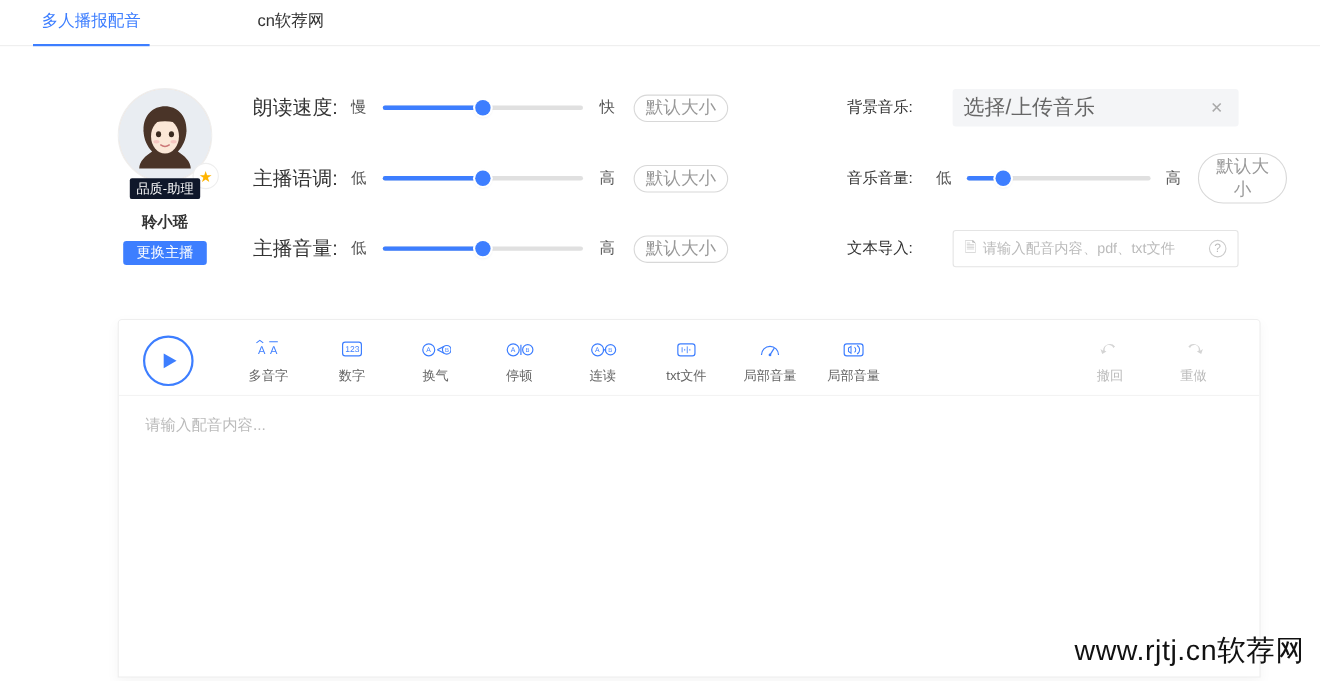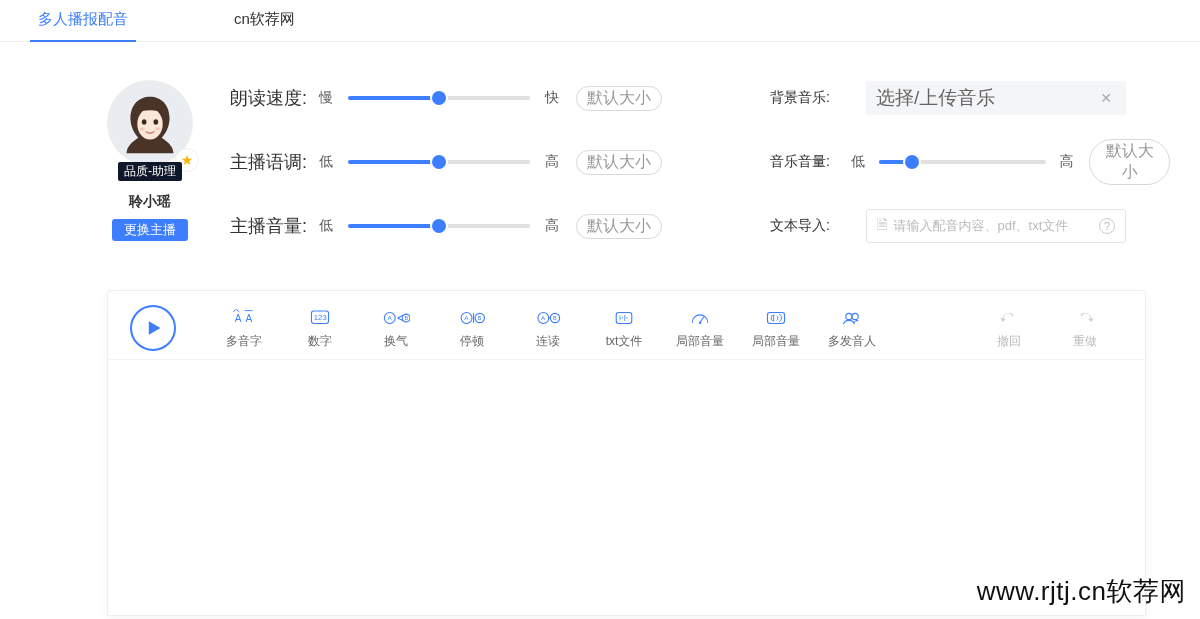--- a/index.html
+++ b/index.html
@@ -261,30 +261,20 @@
       <div class="ico">
         <svg viewBox="0 0 36 24">
             <rect x="7" y="5" width="22" height="14" rx="3" fill="none" stroke="#3d7eff" stroke-width="1.4"></rect>
             <path d="M12 14v-4l3-2v8l-3-2z" fill="none" stroke="#3d7eff" stroke-width="1.2"></path>
             <path d="M19 9c2 1 2 5 0 6M22 7c4 2 4 8 0 10" fill="none" stroke="#3d7eff" stroke-width="1.2"></path>
           </svg>
       </div>
       <span class="lbl">局部音量</span>
     </div>
 
-    <div class="tool-item">
-      <div class="ico">
-        <svg viewBox="0 0 36 24">
-            <circle cx="14" cy="10" r="4" fill="none" stroke="#3d7eff" stroke-width="1.4"></circle>
-            <circle cx="22" cy="10" r="4" fill="none" stroke="#3d7eff" stroke-width="1.4"></circle>
-            <path d="M7 20c1-4 5-5 7-5s6 1 7 5M20 20c0-3 3-5 6-5" fill="none" stroke="#3d7eff" stroke-width="1.4"></path>
-          </svg>
-      </div>
-      <span class="lbl">多发音人</span>
-    </div>
 
     <div class="spacer"></div>
 
     <div class="tool-item tool-gray">
       <div class="ico">
         <svg viewBox="0 0 36 24">
             <path d="M24 8a8 8 0 0 0-14 5l-3-2 2 6 5-3-2-1a5 5 0 0 1 10-3z" fill="#d4d4d4"></path>
           </svg>
       </div>
       <span class="lbl">撤回</span>
@@ -293,15 +283,16 @@
     <div class="tool-item tool-gray">
       <div class="ico">
         <svg viewBox="0 0 36 24">
             <path d="M12 8a8 8 0 0 1 14 5l3-2-2 6-5-3 2-1a5 5 0 0 0-10-3z" fill="#d4d4d4"></path>
           </svg>
       </div>
       <span class="lbl">重做</span>
     </div>
   </div>
 
+  <div class="textarea">请输入配音内容...</div>
 </div>
 
 <div class="watermark">www.rjtj.cn软荐网</div>
 
 </body></html>

